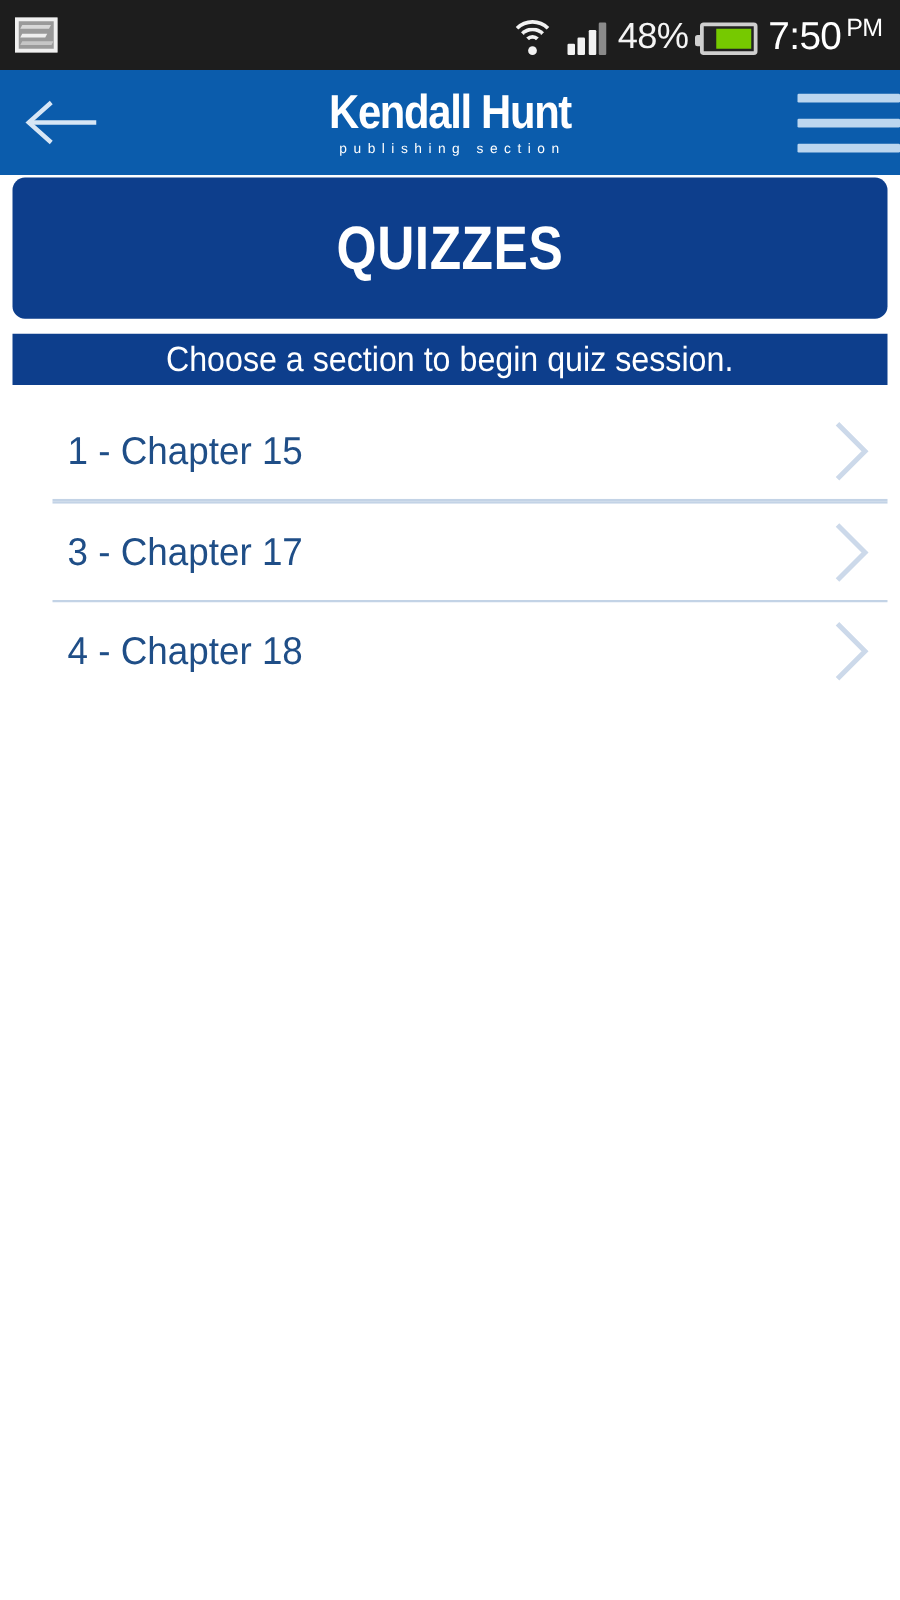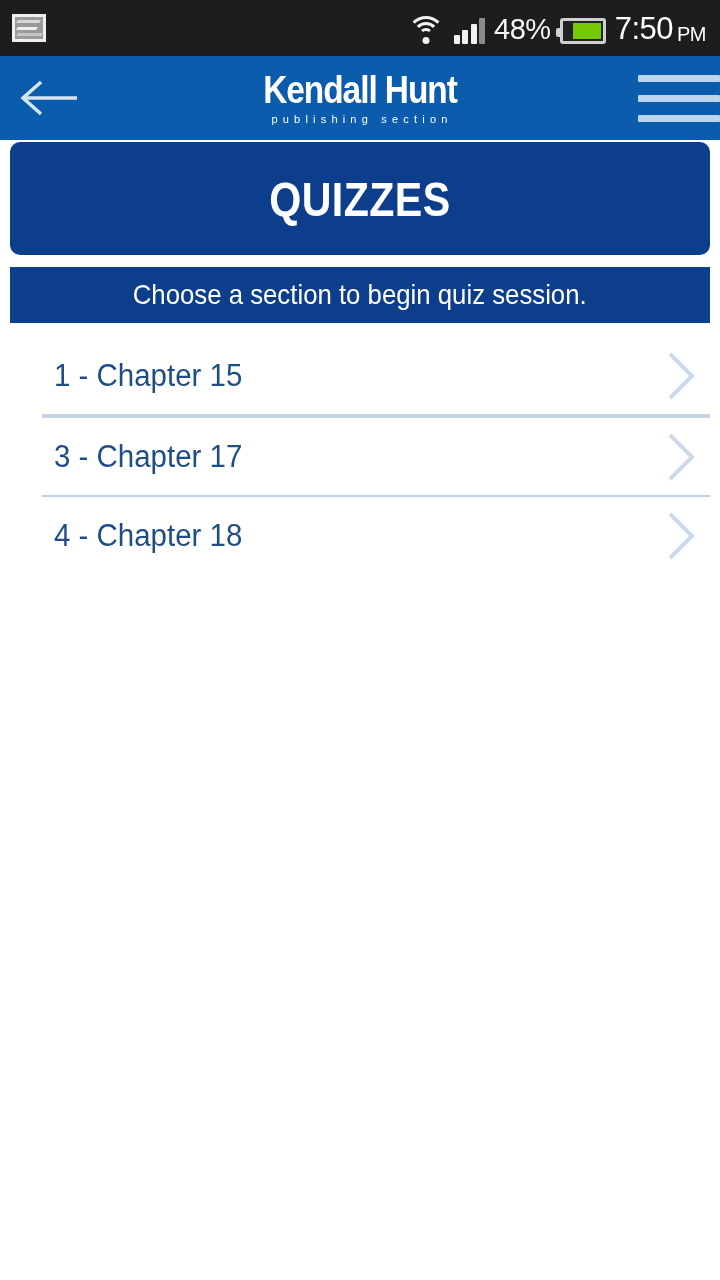--- a/index.html
+++ b/index.html
@@ -69,21 +69,21 @@
     background:#222;
   }
   .battery:before {
     content:""; position:absolute; left:-7px; top:7px;
     width:5px; height:9px; background:#cfcfcf; border-radius:2px 0 0 2px;
   }
   .battery .fill { height:100%; width:78%; background:#76c900; margin-left:auto; }
 
   .clock {
     color:#ffffff; font-size:31px; font-family:"Liberation Sans", sans-serif;
-    line-height:1; display:flex; align-items:flex-end; gap:4px;
+    line-height:1; display:flex; align-items:flex-start; gap:4px;
     letter-spacing:-0.5px;
   }
   .clock .ampm { font-size:20px; }
 
   
   .appbar {
     height:84px; width:100%;
     background:#0b5cac;
     display:flex; align-items:center;
     position:relative;
@@ -129,21 +129,21 @@
     color:#ffffff; font-size:49px; font-weight:bold;
     font-family:"Liberation Sans Narrow","Liberation Sans", sans-serif;
     letter-spacing:0.5px;
     transform:scaleX(0.84); transform-origin:center;
   }
 
   
   .instr-banner {
     margin:12px 10px 0 10px;
     background:#0d3e8c;
-    height:56px;
+    height:41px;
     display:flex; align-items:center; justify-content:center;
   }
   .instr-banner p {
     color:#ffffff; font-size:28px; font-weight:300;
     font-family:"Liberation Sans Narrow","Liberation Sans", sans-serif;
     transform:scaleX(0.92); transform-origin:center;
   }
 
   
   .section-list { margin-top:14px; width:100%;padding-left:32px; }

